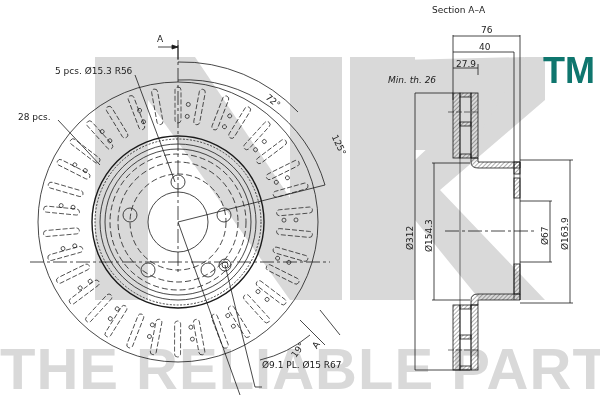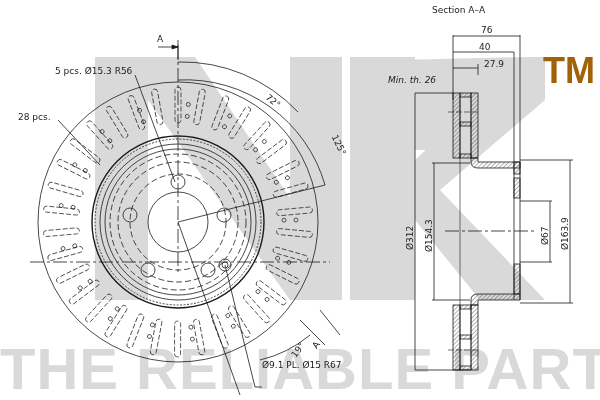--- a/index.html
+++ b/index.html
@@ -1,21 +1,21 @@
 <!DOCTYPE html>
 <html><head>
 <meta charset="utf-8">
 <style>
   html, body { margin: 0; padding: 0; background: #ffffff; }
   .canvas { position: relative; width: 600px; height: 400px; overflow: hidden; background: #ffffff; font-family: "DejaVu Sans", sans-serif; }
   svg { position: absolute; left: 0; top: 0; }
   .lbl { position: absolute; font-size: 9px; color: #222; white-space: nowrap; font-family: "DejaVu Sans", sans-serif; }
   .vlbl { position: absolute; font-size: 9px; color: #222; white-space: nowrap; transform: rotate(-90deg); transform-origin: left top; font-family: "DejaVu Sans", sans-serif; }
   .wm-tagline { position: absolute; left: 0; top: 340px; width: 600px; font-size: 58px; font-weight: bold; color: #d9d9d9; letter-spacing: 1px; font-family: "Liberation Sans", sans-serif; white-space: nowrap; line-height: 58px; }
-  .wm-tm { position: absolute; left: 543px; top: 50px; font-size: 36px; font-weight: bold; color: #a16207; font-family: "Liberation Sans", sans-serif; }
+  .wm-tm { position: absolute; left: 543px; top: 50px; font-size: 36px; font-weight: bold; color: #0f766e; font-family: "Liberation Sans", sans-serif; }
 </style>
 </head>
 <body>
 
 <div class="canvas">
 
   <svg width="600" height="400">
 
     <polygon points="95,57 148,57 148,300 95,300" fill="#d9d9d9"></polygon>
     <polygon points="148,57 195,57 325,250 325,300 290,300 148,100" fill="#d9d9d9"></polygon>
@@ -329,20 +329,20 @@
   <div class="lbl" style="left:18px; top:112px;">28 pcs.</div>
   <div class="lbl" style="left:262px; top:360px;">Ø9.1 PL. Ø15 R67</div>
   <div class="lbl" style="left:265px; top:96px; transform:rotate(40deg);">72°</div>
   <div class="lbl" style="left:328px; top:140px; transform:rotate(65deg);">125°</div>
   <div class="lbl" style="left:290px; top:345px; transform:rotate(-55deg);">19°</div>
   <div class="lbl" style="left:313px; top:340px; transform:rotate(-55deg);">A</div>
 
   <div class="lbl" style="left:432px; top:5px;">Section A–A</div>
   <div class="lbl" style="left:481px; top:25px;text-align:center;">76</div>
   <div class="lbl" style="left:479px; top:42px;">40</div>
-  <div class="lbl" style="left:456px; top:59px;margin-left:28px;">27.9</div>
+  <div class="lbl" style="left:456px; top:59px;">27.9</div>
   <div class="lbl" style="left:388px; top:75px;font-style:italic;">Min. th. 26</div>
   <div class="vlbl" style="left:405px; top:250px;">Ø312</div>
   <div class="vlbl" style="left:424px; top:252px;">Ø154.3</div>
   <div class="vlbl" style="left:540px; top:245px;">Ø67</div>
   <div class="vlbl" style="left:560px; top:250px;">Ø163.9</div>
 
 </div>
 
 </body></html>

